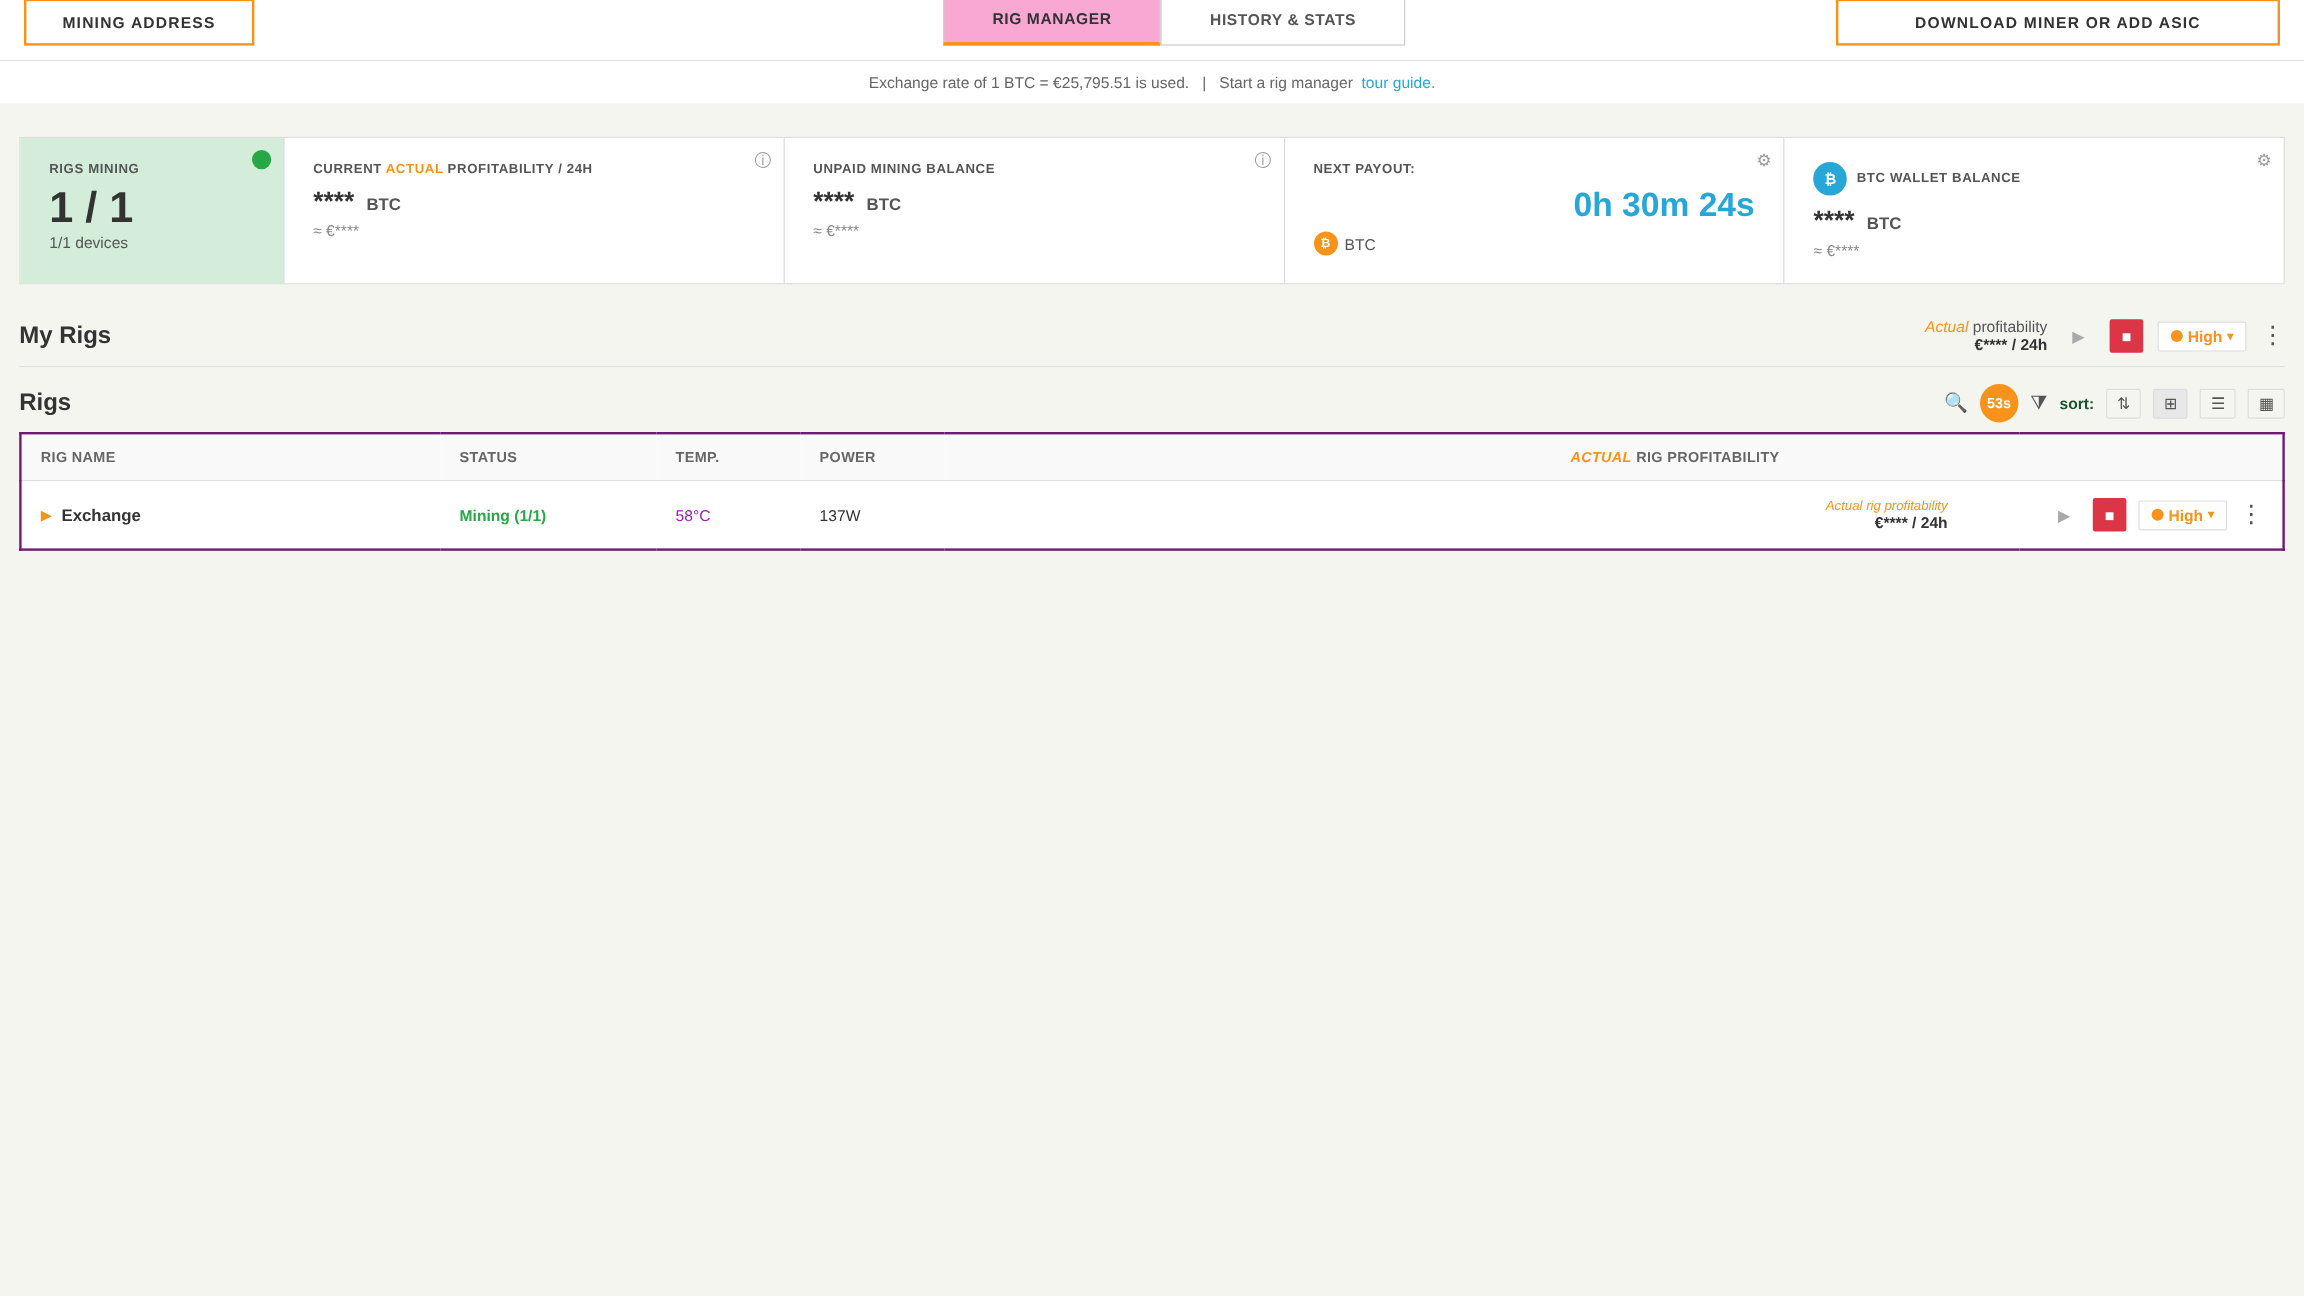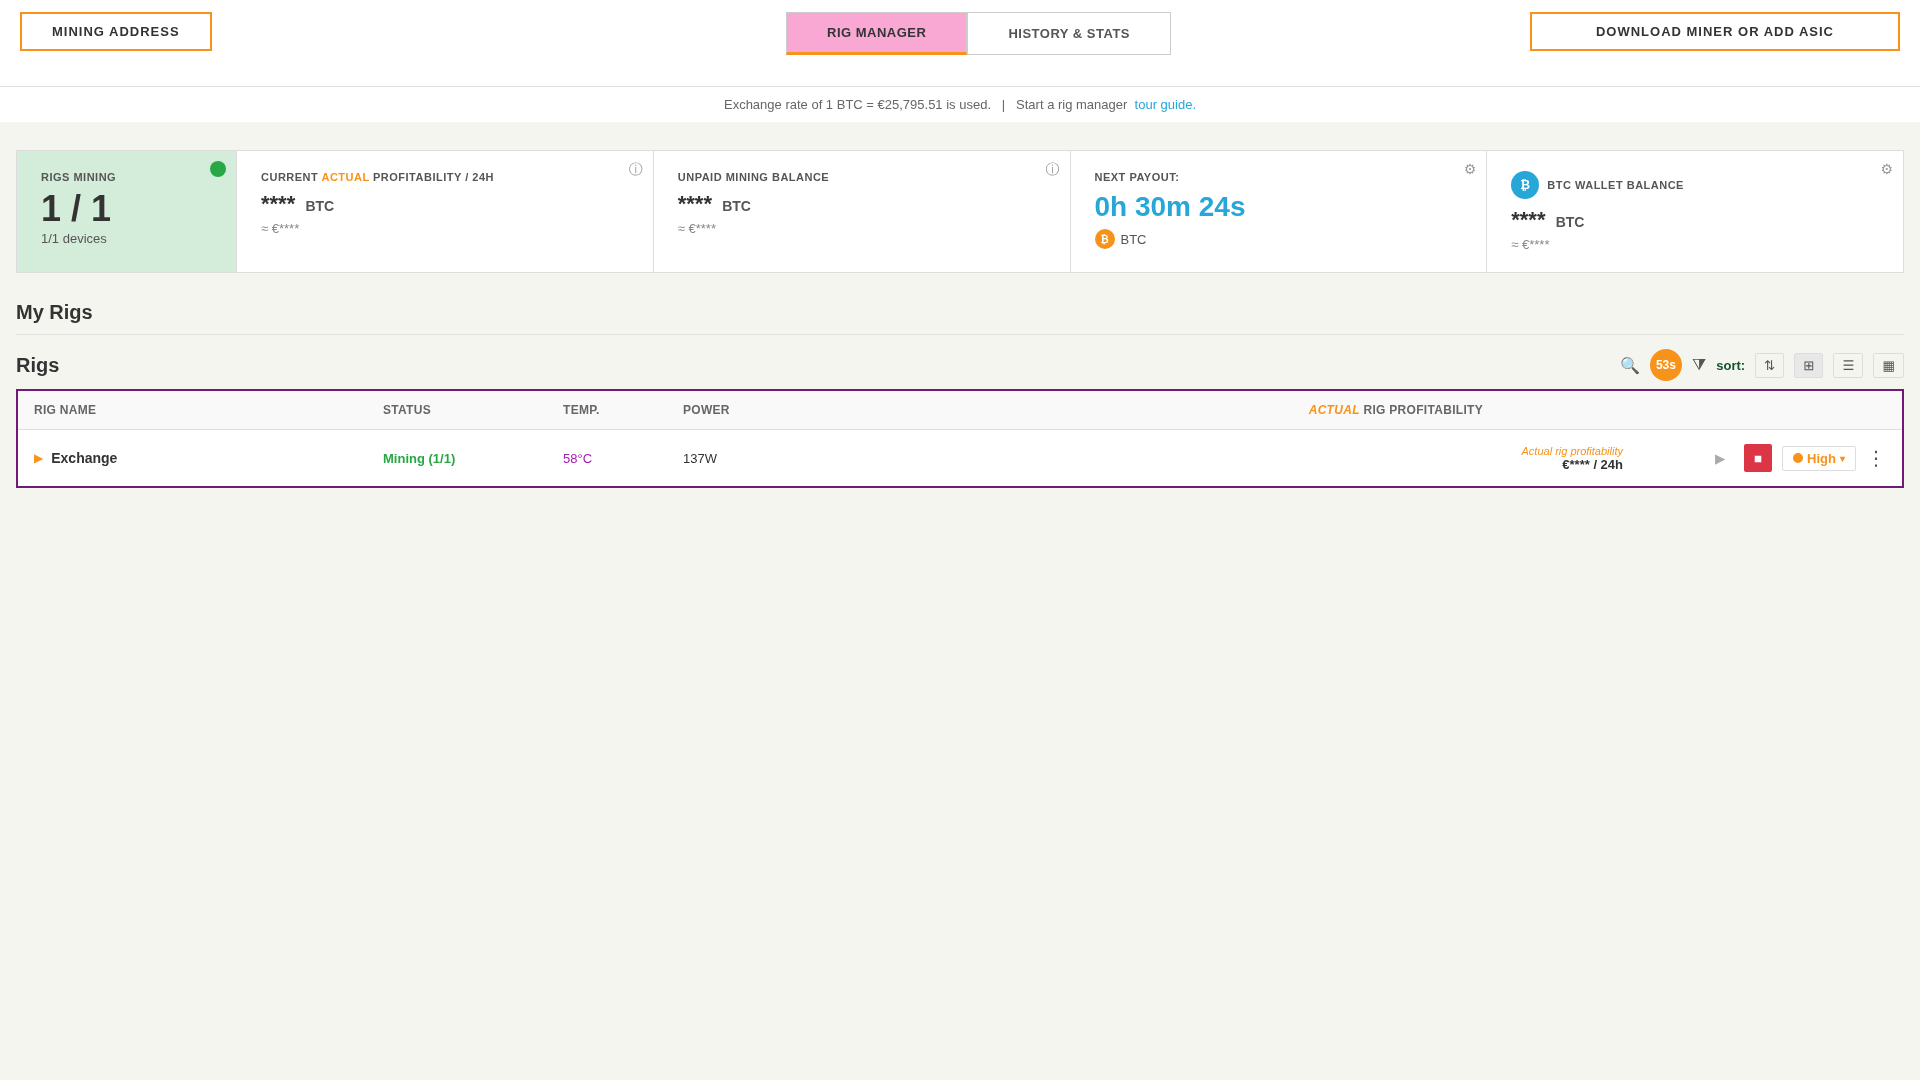--- a/index.html
+++ b/index.html
@@ -8,26 +8,26 @@
       background: #f5f5f0;
       color: #333;
       font-size: 13px;
       min-height: 1080px;
       width: 1920px;
     }
 
     
     .top-nav {
       display: flex;
-      align-items: flex-start;
+      align-items: flex-end;
       justify-content: space-between;
       padding: 12px 20px;
       background: #fff;
       border-bottom: 1px solid #e0e0e0;
-      height: 87px;
+      height: 51px;
     }
     .nav-left { flex: 1; }
     .nav-center { flex: 1; display: flex; justify-content: center; gap: 0; }
     .nav-right { flex: 1; display: flex; justify-content: flex-end; }
 
     .btn-outline {
       border: 2px solid #f7931a;
       background: transparent;
       color: #333;
       font-weight: 700;
@@ -153,20 +153,21 @@
     .card-approx {
       font-size: 13px;
       color: #888;
     }
 
     .payout-time {
       font-size: 28px;
       font-weight: 700;
       color: #27a7d8;
       margin-bottom: 6px;
+      text-align: right;
     }
     .payout-currency {
       display: flex;
       align-items: center;
       gap: 6px;
       font-size: 13px;
       color: #555;
     }
     .btc-circle {
       width: 20px;
@@ -474,20 +475,37 @@
       <span>****</span>
       <span class="currency">BTC</span>
     </div>
     <div class="card-approx">≈ €****</div>
   </div>
 </div>
 
 <div class="my-rigs-section">
   <div class="my-rigs-header">
     <div class="my-rigs-title">My Rigs</div>
+    <div class="my-rigs-right">
+      <div>
+        <div class="profitability-label">
+          <span style="color:#f7931a; font-style:italic;">Actual</span>
+          <span> profitability</span>
+        </div>
+        <div class="profitability-value">€**** / 24h</div>
+      </div>
+      <button class="ctrl-btn play">▶</button>
+      <button class="ctrl-btn stop">■</button>
+      <div class="high-badge">
+        <span class="high-dot"></span>
+        <span>High</span>
+        <span style="font-size:10px;">▾</span>
+      </div>
+      <button class="more-btn">⋮</button>
+    </div>
   </div>
   <div class="divider"></div>
 </div>
 
 <div class="rigs-section">
   <div class="rigs-header">
     <div class="rigs-title">Rigs</div>
     <div class="rigs-controls">
       <button class="search-btn">
         <span>🔍</span>

